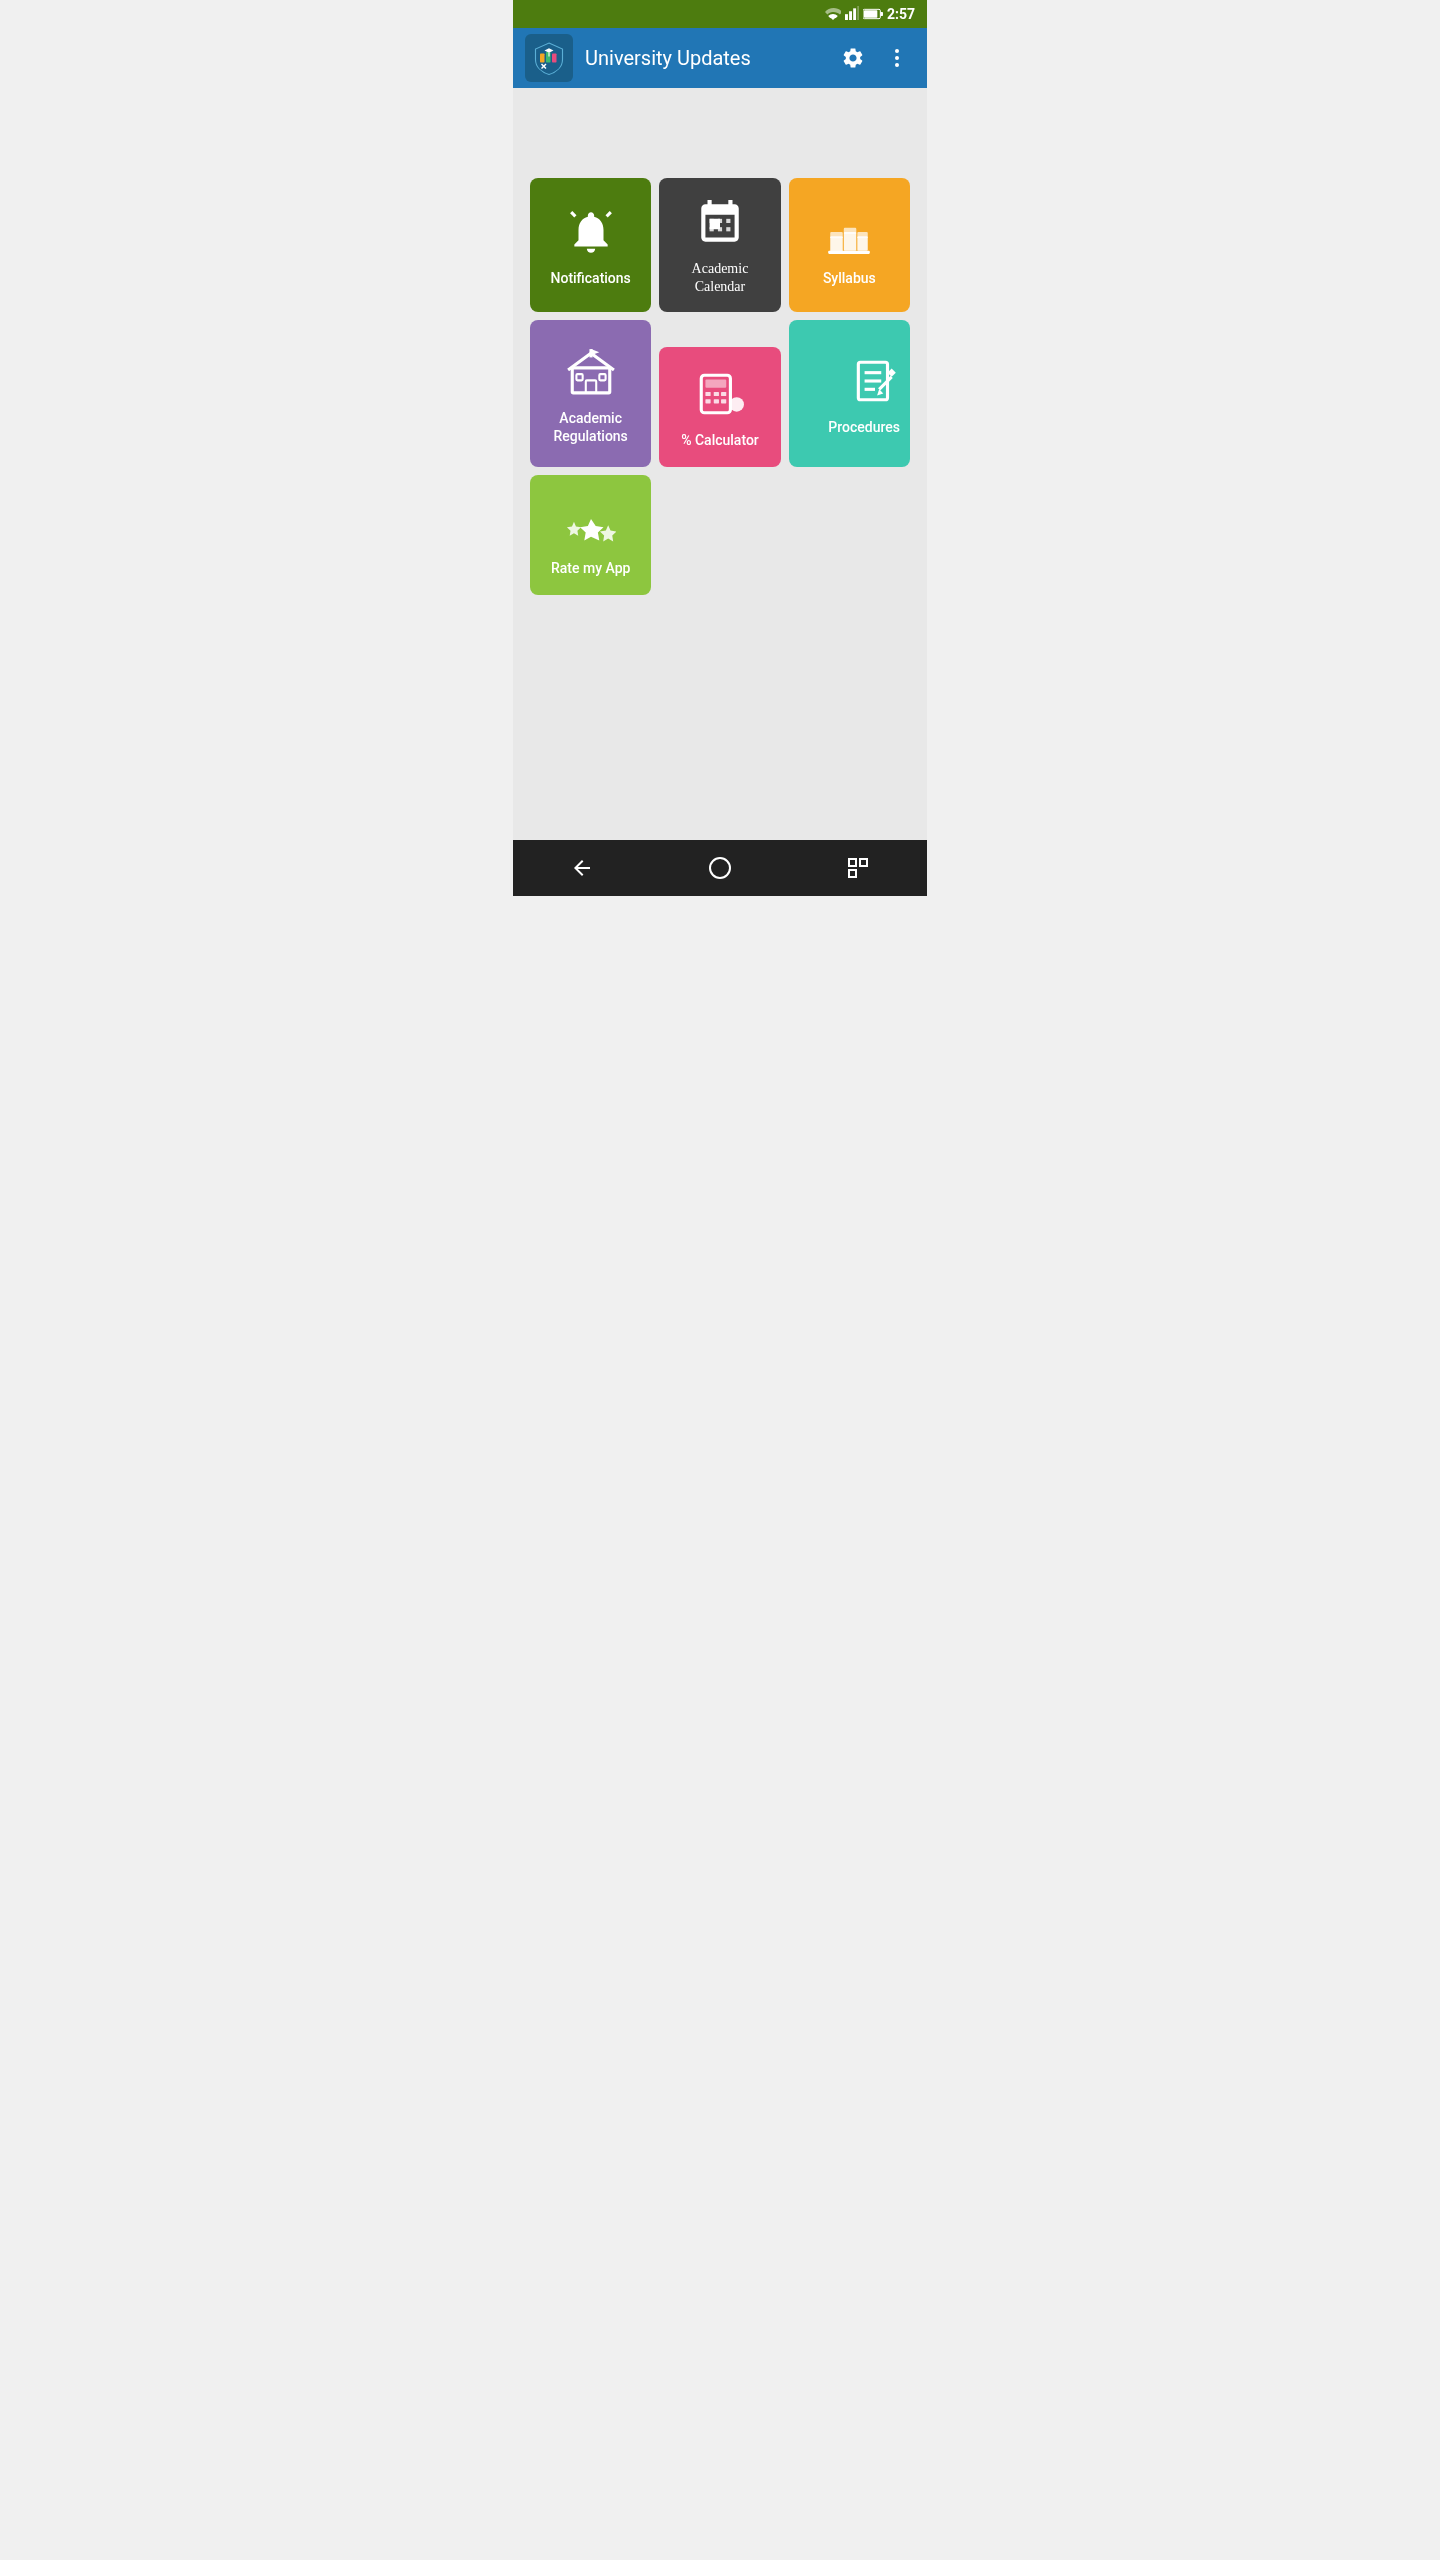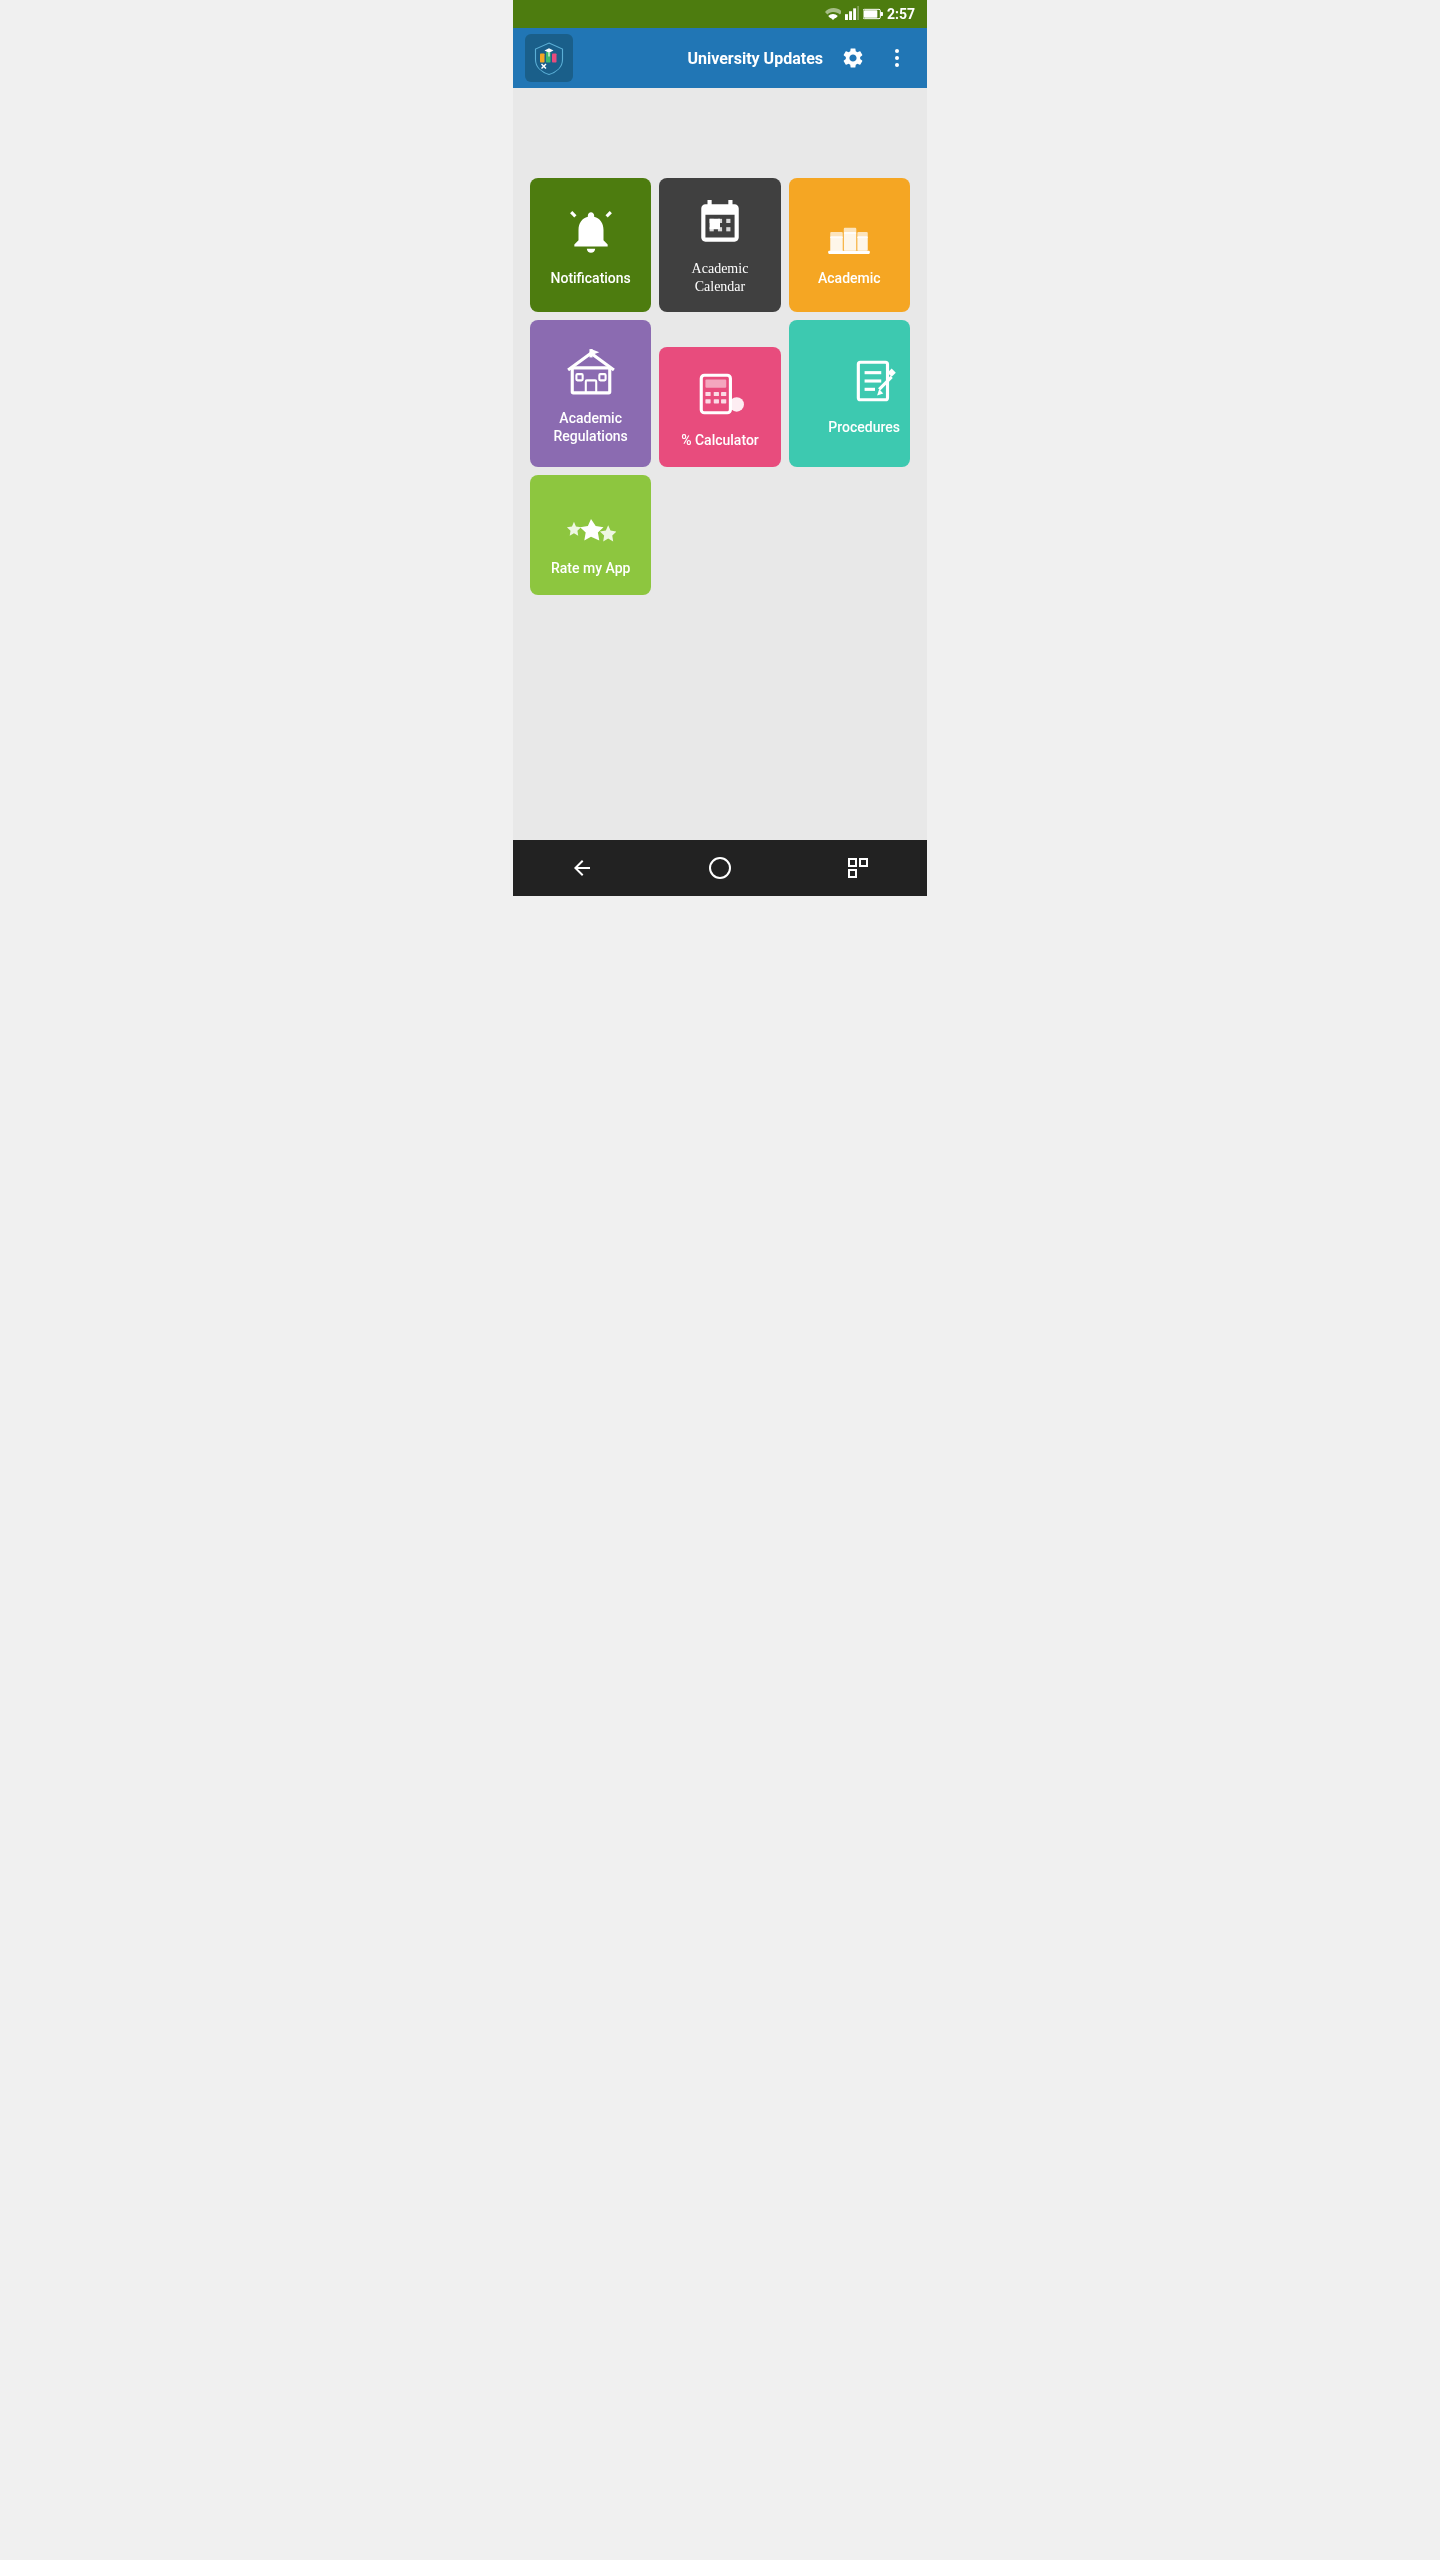--- a/index.html
+++ b/index.html
@@ -62,24 +62,23 @@
       flex-shrink: 0;
     }
 
     .app-logo svg {
       width: 36px;
       height: 36px;
     }
 
     .app-title {
       color: white;
-      font-size: 16px;
-      font-weight: 700;
+      font-size: 20px;
+      font-weight: 400;
       flex: 1;
-      text-align: right;
     }
 
     .app-bar-actions {
       display: flex;
       align-items: center;
       gap: 8px;
     }
 
     .action-icon {
       color: white;
@@ -282,21 +281,21 @@
           <rect x="3" y="14" width="6" height="8" rx="0.5" fill="white" opacity="0.9"></rect>
           <rect x="3" y="12" width="6" height="3" rx="0.5" fill="white" opacity="0.7"></rect>
           <rect x="9.5" y="12" width="6" height="9" rx="0.5" fill="white" opacity="0.9"></rect>
           <rect x="9.5" y="10" width="6" height="3" rx="0.5" fill="white" opacity="0.7"></rect>
           <rect x="16" y="14" width="5" height="7" rx="0.5" fill="white" opacity="0.9"></rect>
           <rect x="16" y="12" width="5" height="3" rx="0.5" fill="white" opacity="0.7"></rect>
 
           <rect x="2" y="21" width="20" height="1.5" rx="0.5" fill="white"></rect>
         </svg>
       </div>
-      <span class="grid-item-label">Academic</span>
+      <span class="grid-item-label">Syllabus</span>
     </div>
 
 
     <div class="grid-item color-purple-dark">
       <div class="grid-item-icon">
         <svg viewBox="0 0 24 24">
 
           <rect x="3" y="10" width="18" height="12" rx="0.5" stroke="white" stroke-width="1.5" fill="none"></rect>
 
           <path d="M1 11 L12 3 L23 11" stroke="white" stroke-width="1.5" fill="none"></path>

